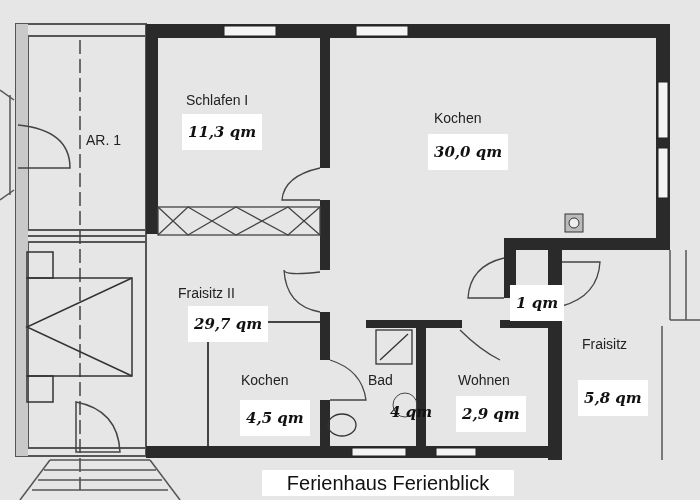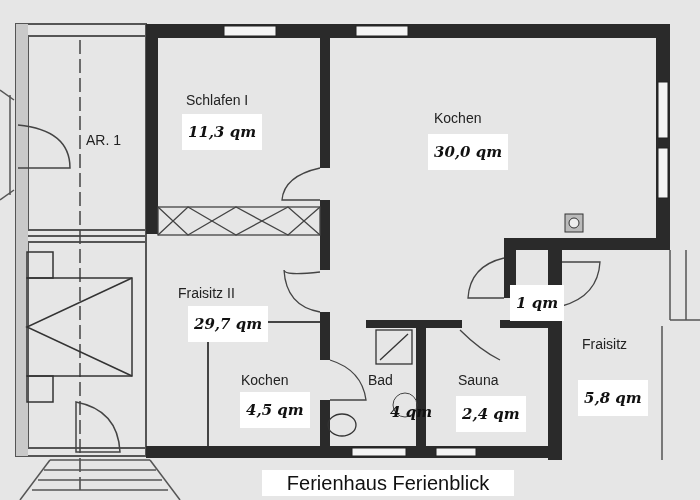--- a/index.html
+++ b/index.html
@@ -121,27 +121,27 @@
 <div class="label" style="left:186px;top:92px">Schlafen I</div>
 <div class="area" style="left:182px;top:114px">11,3 qm</div>
 
 <div class="label" style="left:434px;top:110px">Kochen</div>
 <div class="area" style="left:428px;top:134px">30,0 qm</div>
 
 <div class="label" style="left:178px;top:285px">Fraisitz II</div>
 <div class="area" style="left:188px;top:306px">29,7 qm</div>
 
 <div class="label" style="left:241px;top:372px">Kochen</div>
-<div class="area" style="left:240px;top:392px">4,5 qm</div>
+<div class="area" style="left:240px;top:400px">4,5 qm</div>
 
 <div class="label" style="left:368px;top:372px">Bad</div>
 <div class="area" style="left:384px;top:394px;background:transparent">4 qm</div>
 
-<div class="label" style="left:458px;top:372px">Sauna</div>
-<div class="area" style="left:456px;top:396px">2,4 qm</div>
+<div class="label" style="left:458px;top:372px">Wohnen</div>
+<div class="area" style="left:456px;top:396px">2,9 qm</div>
 
 <div class="label" style="left:518px;top:282px">WF.</div>
 <div class="area" style="left:510px;top:285px">1 qm</div>
 
 <div class="label" style="left:582px;top:336px">Fraisitz</div>
 <div class="area" style="left:578px;top:380px">5,8 qm</div>
 
 <div class="caption">Ferienhaus Ferienblick</div>
 
 </body></html>

